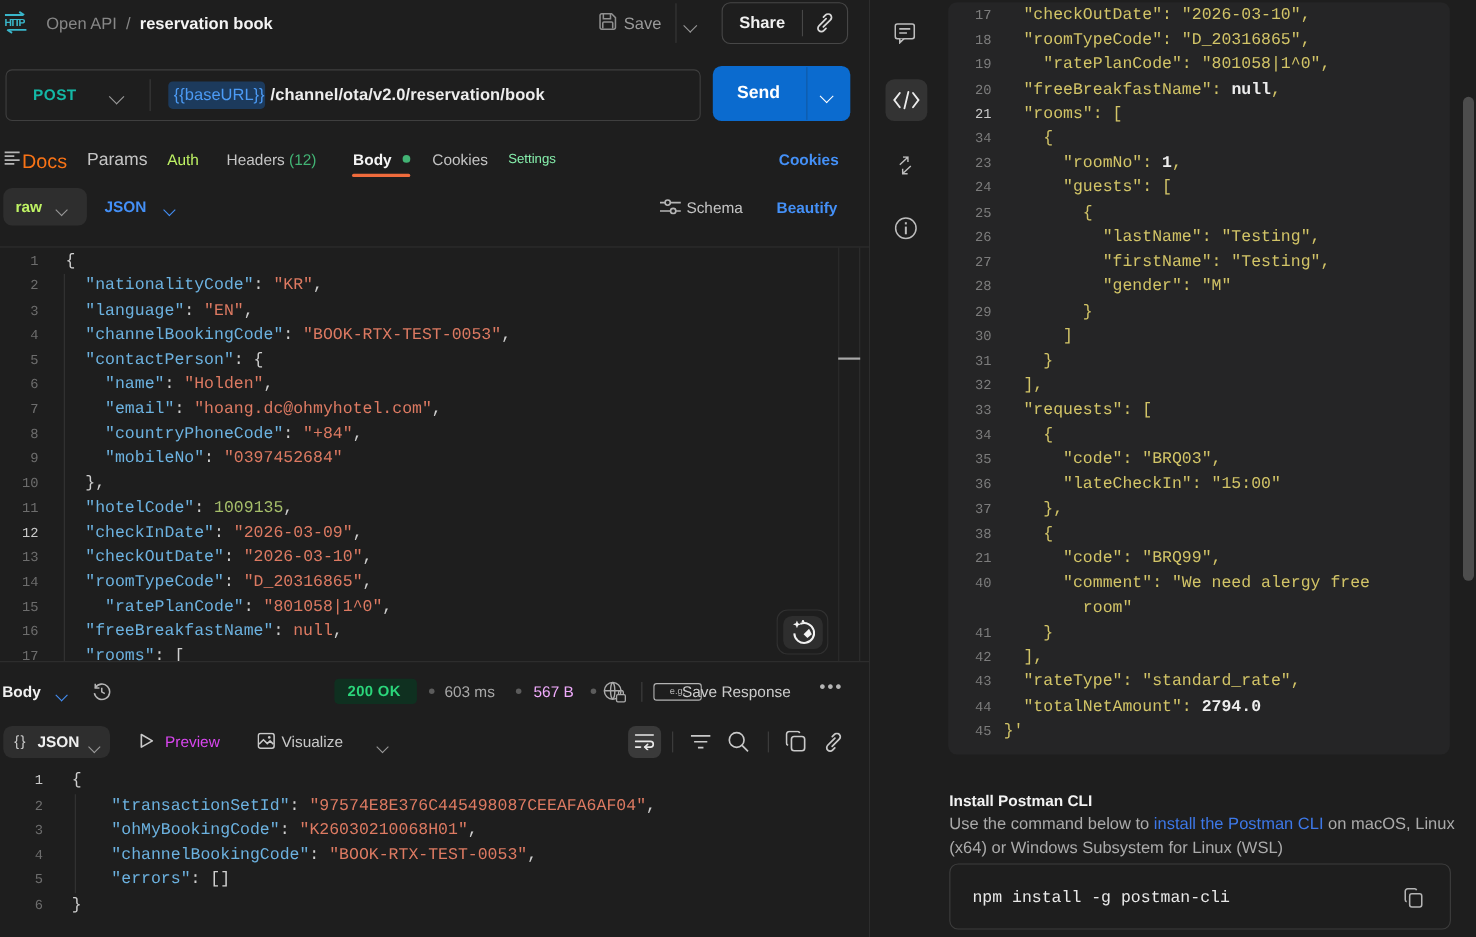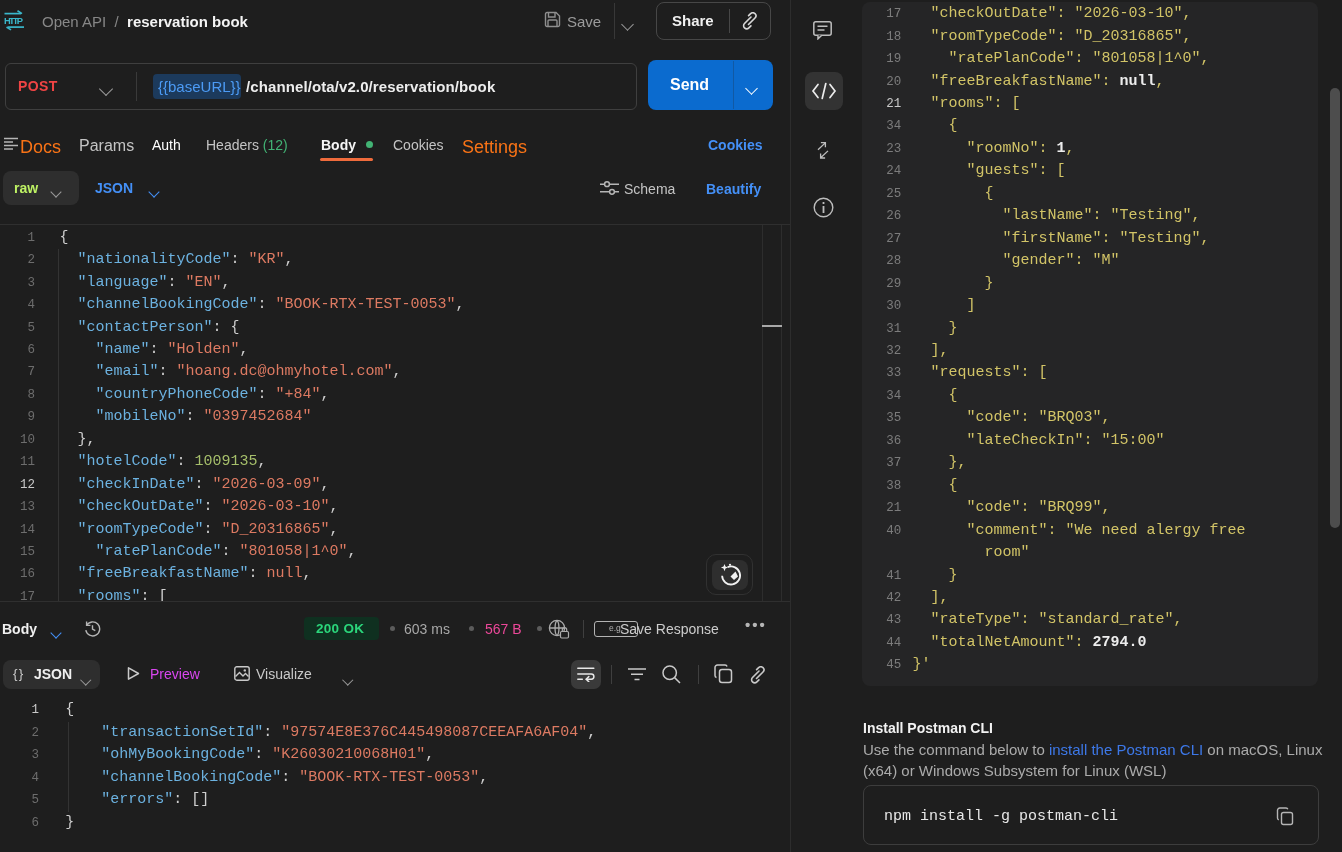--- a/index.html
+++ b/index.html
@@ -36,42 +36,42 @@
 <div class="ab" style="left:656px;top:2px;width:115px;height:38px;border:1px solid #474747;border-radius:8px"></div>
 <div class="ab" style="left:672px;top:12px;font-size:15px;font-weight:bold;color:#f0f0f0">Share</div>
 <div class="ab" style="left:729px;top:9px;width:1px;height:24px;background:#474747"></div>
 <svg class="ab" style="left:740px;top:12px" width="20" height="18" viewBox="0 0 20 18">
 <g stroke="#d8d8d8" fill="none" stroke-width="1.6" stroke-linecap="round">
 <path d="M8.5 12.5 l6.5-6.5 a3.1 3.1 0 0 0 -4.4-4.4 l-2 2"></path>
 <path d="M11 5 l-6.5 6.5 a3.1 3.1 0 0 0 4.4 4.4 l2-2"></path>
 </g>
   </svg>
 <div class="ab" style="left:5px;top:63px;width:632px;height:47px;border:1px solid #3f3f3f;border-radius:6px"></div>
-<div class="ab" style="left:18px;top:78px;font-size:14px;font-weight:bold;letter-spacing:.4px;color:#ef4444">POST</div>
+<div class="ab" style="left:30px;top:78px;font-size:14px;font-weight:bold;letter-spacing:.4px;color:#14b8a6">POST</div>
 <div class="ab" style="left:101px;top:80px"><span class="chev" style="width:10px;height:10px;border-width:1.6px"></span></div>
 <div class="ab" style="left:136px;top:72px;width:1px;height:29px;background:#3a3a3a"></div>
 <div class="ab" style="left:153px;top:74px;width:88px;height:25px;background:#1c3a5c;border-radius:4px"></div>
 <div class="ab" style="left:158px;top:78px;font-size:15px;color:#4c9bf5">{{baseURL}}</div>
 <div class="ab" style="left:246px;top:78px;font-size:15px;font-weight:bold;color:#ededed;letter-spacing:.1px">/channel/ota/v2.0/reservation/book</div>
 <div class="ab" style="left:648px;top:60px;width:125px;height:50px;background:#0b6bcf;border-radius:8px"></div>
 <div class="ab" style="left:670px;top:76px;font-size:16px;font-weight:bold;color:#fff">Send</div>
 <div class="ab" style="left:733px;top:61px;width:1px;height:48px;background:#1159a4"></div>
 <div class="ab" style="left:747px;top:79px"><span class="chev" style="border-color:#fff"></span></div>
 <svg class="ab" style="left:4px;top:137px" width="14" height="13" viewBox="0 0 14 13">
 <g stroke="#b5b5b5" stroke-width="1.6">
       <path d="M0 1.5h14M0 5h9M0 8.5h14M0 12h9"></path>
     </g>
   </svg>
 <div class="ab" style="left:20px;top:137px;font-size:18px;color:#f97316">Docs</div>
 <div class="ab" style="left:79px;top:137px;font-size:16px;color:#c4c4c4">Params</div>
-<div class="ab" style="left:152px;top:137px;font-size:14px;color:#ffffff">Auth</div>
+<div class="ab" style="left:152px;top:137px;font-size:14px;color:#bef264">Auth</div>
 <div class="ab" style="left:206px;top:137px;font-size:14px;color:#c4c4c4">Headers <span style="color:#42b374">(12)</span></div>
 <div class="ab" style="left:321px;top:137px;font-size:14px;font-weight:bold;color:#f5f5f5">Body</div>
 <div class="ab" style="left:393px;top:137px;font-size:14px;color:#c4c4c4">Cookies</div>
-<div class="ab" style="left:462px;top:137px;font-size:18px;color:#f97316">Settings</div>
+<div class="ab" style="left:462px;top:137px;font-size:12px;color:#86efac">Settings</div>
 <div class="ab" style="left:366px;top:141px;width:7px;height:7px;border-radius:50%;background:#42b374"></div>
 <div class="ab" style="left:320px;top:158px;width:53px;height:3px;background:#ef6b3c;border-radius:2px"></div>
 <div class="ab" style="left:708px;top:137px;font-size:14px;font-weight:bold;color:#4490f7">Cookies</div>
 <div class="ab" style="left:3px;top:171px;width:76px;height:34px;background:#2e2e2e;border-radius:8px"></div>
 <div class="ab" style="left:14px;top:180px;font-size:14px;font-weight:bold;color:#bef264">raw</div>
 <div class="ab" style="left:52px;top:182px"><span class="chev" style="width:8px;height:8px"></span></div>
 <div class="ab" style="left:95px;top:180px;font-size:14px;font-weight:bold;color:#4490f7">JSON</div>
 <div class="ab" style="left:150px;top:182px"><span class="chev" style="border-color:#4490f7;width:8px;height:8px"></span></div>
 <svg class="ab" style="left:600px;top:181px" width="19" height="14" viewBox="0 0 19 14">
 <g stroke="#b5b5b5" fill="none" stroke-width="1.5">
@@ -128,21 +128,21 @@
       <path d="M2.6 1.6 v3.8 h3.8"></path>
 <path d="M8.5 5.2 v3.8 l2.8 1.6"></path>
     </g>
   </svg>
 <div class="ab" style="left:304px;top:617px;width:75px;height:23px;background:#0f3020;border-radius:4px"></div>
 <div class="ab" style="left:316px;top:621px;font-size:13.5px;font-weight:bold;color:#2bd67b;letter-spacing:.3px">200 OK</div>
 <div class="ab" style="left:389.5px;top:626px;width:5px;height:5px;border-radius:50%;background:#5c5c5c"></div>
 <div class="ab" style="left:468.5px;top:626px;width:5px;height:5px;border-radius:50%;background:#5c5c5c"></div>
 <div class="ab" style="left:536.5px;top:626px;width:5px;height:5px;border-radius:50%;background:#5c5c5c"></div>
 <div class="ab" style="left:404px;top:621px;font-size:14px;color:#a8a8a8">603 ms</div>
-<div class="ab" style="left:485px;top:621px;font-size:14px;color:#ec4899">567 B</div>
+<div class="ab" style="left:485px;top:621px;font-size:14px;color:#f0abfc">567 B</div>
 <svg class="ab" style="left:548px;top:619px" width="22" height="20" viewBox="0 0 22 20">
 <g stroke="#ababab" fill="none" stroke-width="1.3">
 <circle cx="9" cy="9" r="7.6"></circle>
       <path d="M1.4 9h15.2M9 1.4c2.6 2 2.6 13.2 0 15.2M9 1.4c-2.6 2-2.6 13.2 0 15.2"></path>
 </g>
 <rect x="12.5" y="12.5" width="8" height="6.5" rx="1.2" fill="#1e1e1e" stroke="#ababab" stroke-width="1.2"></rect>
 <path d="M14.3 12.5v-1.7a2.2 2.2 0 0 1 4.4 0v1.7" fill="none" stroke="#ababab" stroke-width="1.2"></path>
 </svg>
 <div class="ab" style="left:583px;top:620px;width:1px;height:18px;background:#3f3f3f"></div>
 <div class="ab" style="left:594px;top:621px;width:44px;height:16px;border:1.4px solid #b3b3b3;border-radius:3px;font-size:8.5px;color:#b3b3b3;text-align:center;line-height:13px">e.g.</div>

